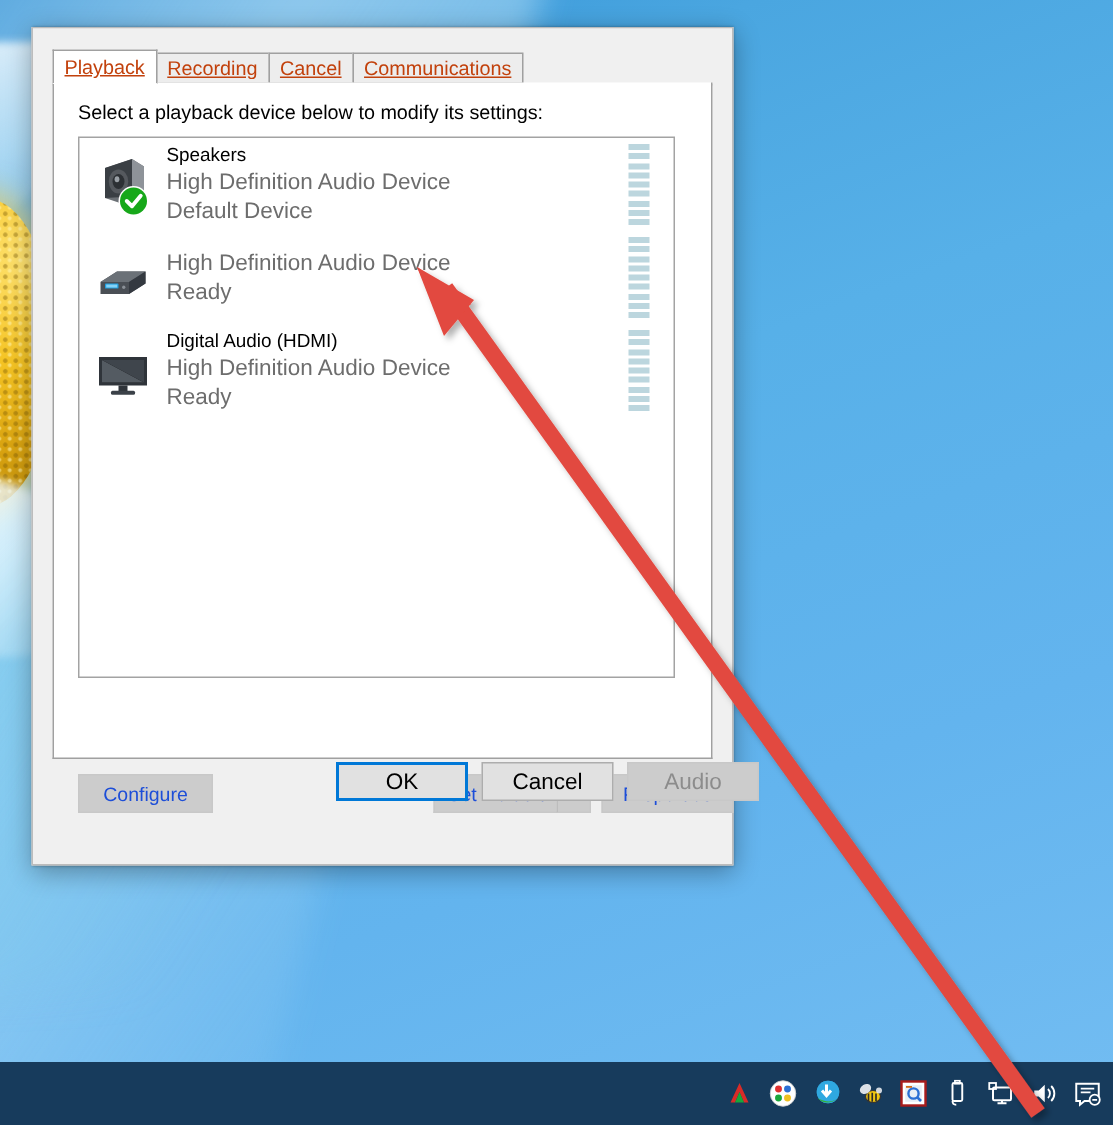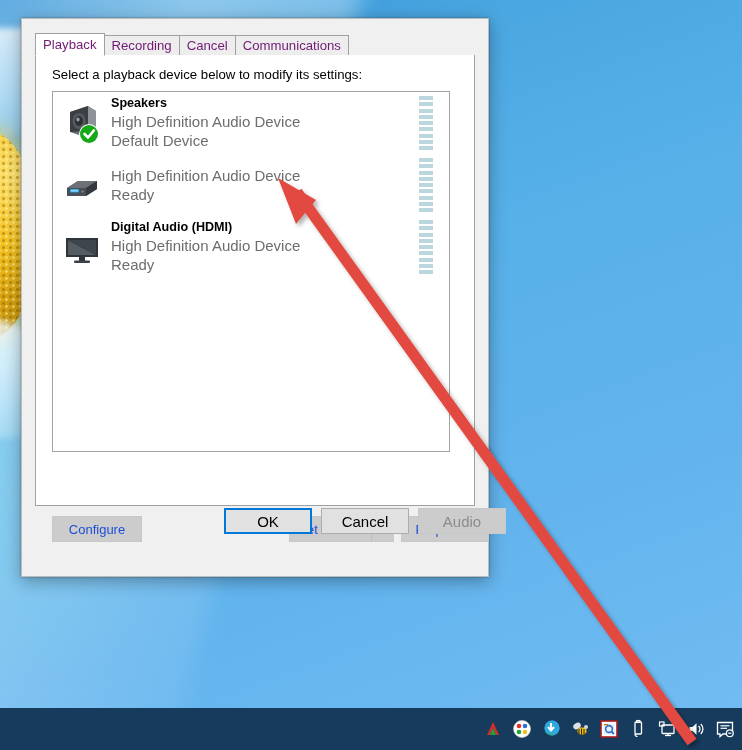--- a/index.html
+++ b/index.html
@@ -136,27 +136,27 @@
   #tabstrip {
     position: absolute; left: 13px; top: 14px; right: 13px;
     height: 23px;
     display: flex; align-items: flex-end;
     border-bottom: 1px solid #a0a0a0;
   }
   .tab {
     height: 21px;
     padding: 0 7px;
     display: flex; align-items: center;
-    font-size: 13.2px; color: #701a75;
+    font-size: 13.2px; color: #c2410c;
     border: 1px solid #a0a0a0;
     background: #ededed;
     margin-right: -1px;
     box-sizing: border-box;
     cursor: default;
-    position: relative; top: 0;
+    position: relative; top: 0; text-decoration: underline;
   }
   .tab.active {
     background: #ffffff;
     border-bottom-color: #ffffff;
     height: 23px;
     z-index: 3;
     font-weight: normal;
   }
   #tabstrip .filler {
     flex: 1;
@@ -198,21 +198,21 @@
     width: 42px; height: 48px;
     flex: 0 0 42px;
     position: relative;
     display: flex; align-items: center; justify-content: center;
   }
   .dev-text {
     margin-left: 8px;
     flex: 1;
     line-height: 1.27;
   }
-  .dev-name { font-size: 12.6px; color: #000; font-weight: bold; }
+  .dev-name { font-size: 12.6px; color: #000; font-weight: normal; }
   .dev-sub  { font-size: 15px; color: #6d6d6d; }
   .meter {
     position: absolute;
     right: 16px; top: 50%;
     transform: translateY(-50%);
     width: 14px; height: 54px;
     display: flex; flex-direction: column; justify-content: space-between;
   }
   .meter i {
     display: block;

